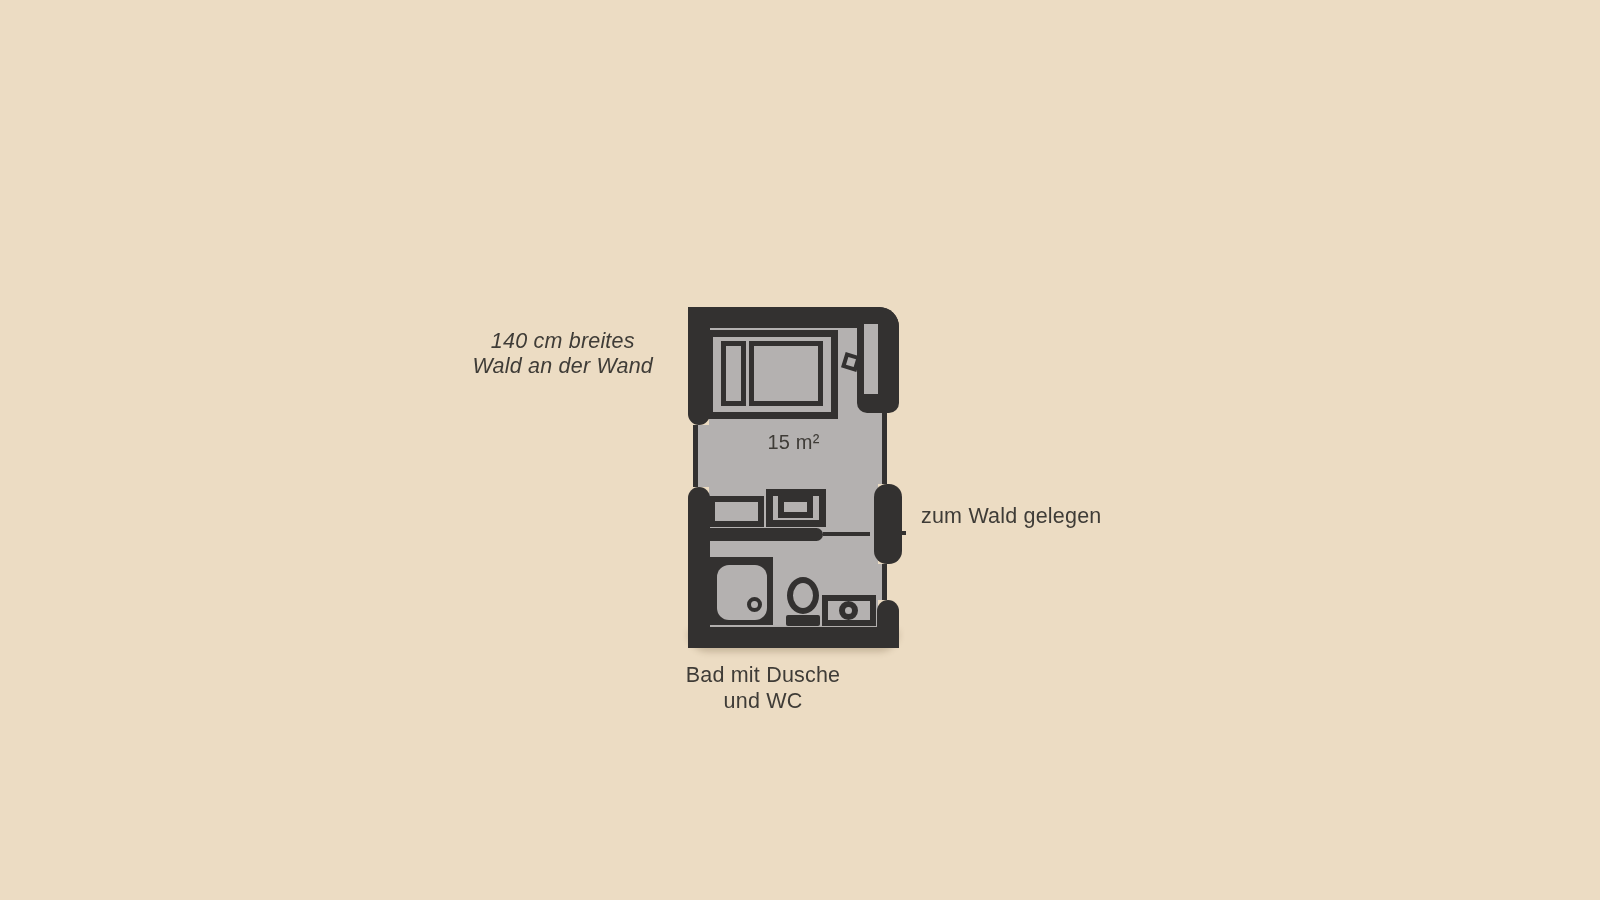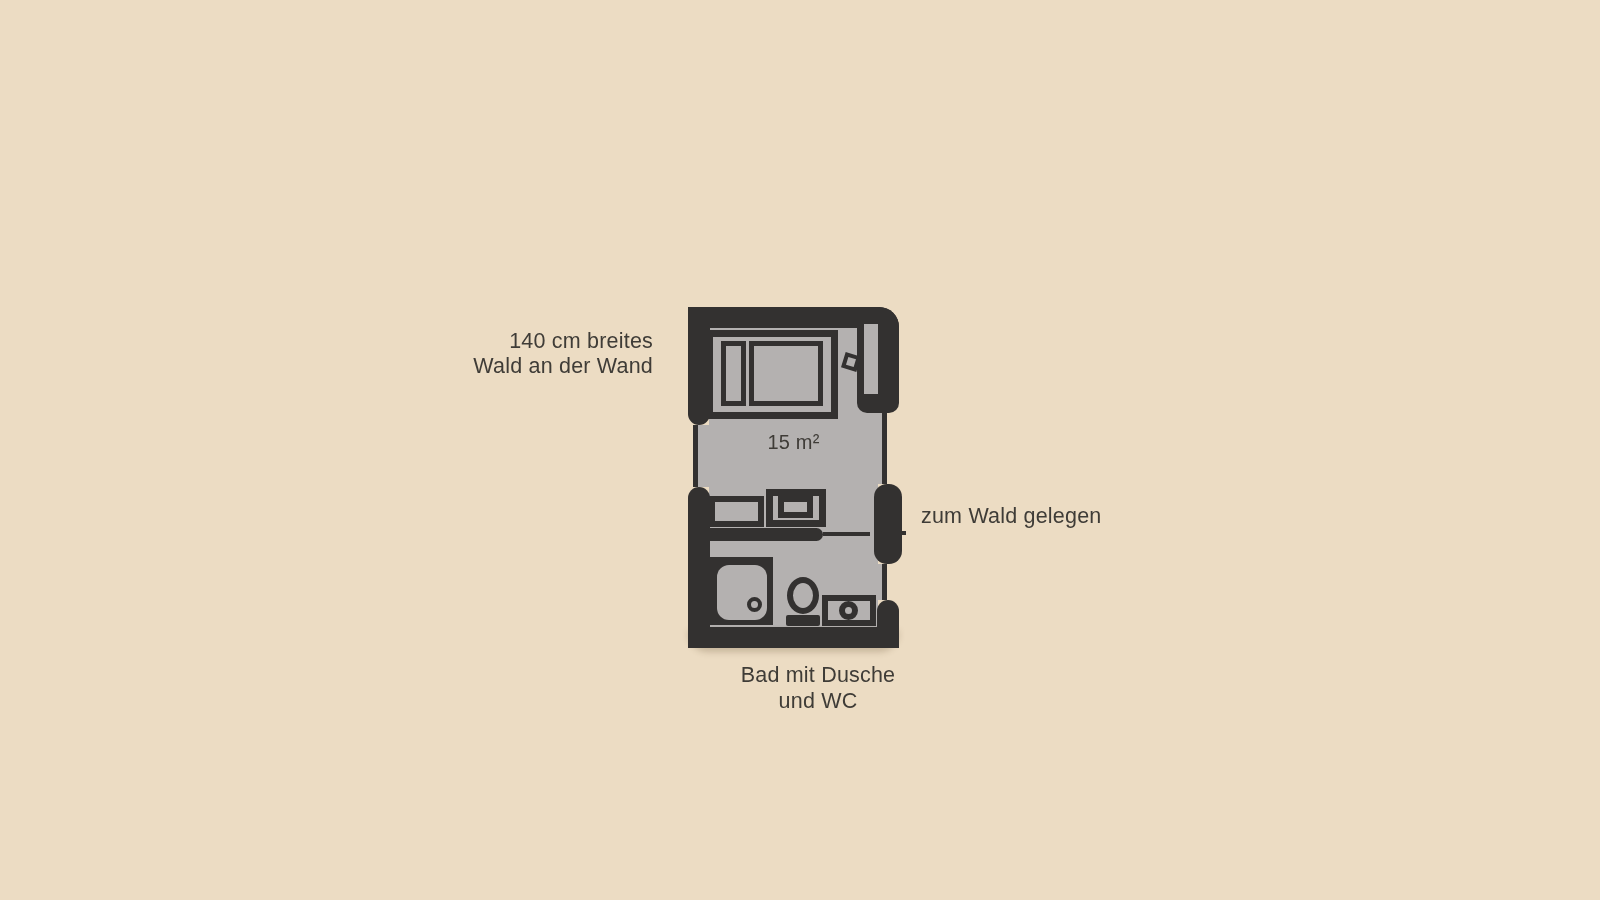--- a/index.html
+++ b/index.html
@@ -57,24 +57,24 @@
   .desk-outer{left:78px;top:182px;width:60px;height:38px;border:7px solid var(--wall);box-sizing:border-box;}
   .desk-inner{left:90px;top:189px;width:35px;height:22px;border:6px solid var(--wall);box-sizing:border-box;}
   .shower{left:21px;top:250px;width:64px;height:68px;}
   .shower-inner{left:29px;top:258px;width:50px;height:55px;border-radius:12px;}
   .shower-drain{left:59px;top:290px;width:15px;height:15px;border:4px solid var(--wall);box-sizing:border-box;border-radius:50%;background:var(--floor);}
   .toilet-bowl{left:99px;top:270px;width:32px;height:37px;border:6px solid var(--wall);box-sizing:border-box;border-radius:50%;}
   .toilet-base{left:98px;top:308px;width:34px;height:11px;border-radius:2px;}
   .sink{left:134px;top:288px;width:54px;height:31px;border:6px solid var(--wall);box-sizing:border-box;}
   .sink-bowl{left:151px;top:294px;width:19px;height:19px;border:6px solid var(--wall);box-sizing:border-box;border-radius:50%;background:var(--floor);}
   
-  .lbl-bed{right:947px;top:329px;text-align:right;}
+  .lbl-bed{right:947px;top:329px;text-align:center;font-style:italic;}
   .lbl-area{left:21px;top:124px;width:169px;text-align:center;font-size:20px;position:absolute;color:var(--text);letter-spacing:.2px;}
   .lbl-window{left:921px;top:504px;}
-  .lbl-bath{left:718px;top:662px;width:200px;text-align:center;line-height:26px;}
+  .lbl-bath{left:663px;top:662px;width:200px;text-align:center;line-height:26px;}
 </style>
 </head>
 <body>
 
 <div id="plan">
 
   <div class="abs floor room-floor"></div>
 
   <div class="abs wall wall-top"></div>
   <div class="abs wall wall-bottom"></div>

